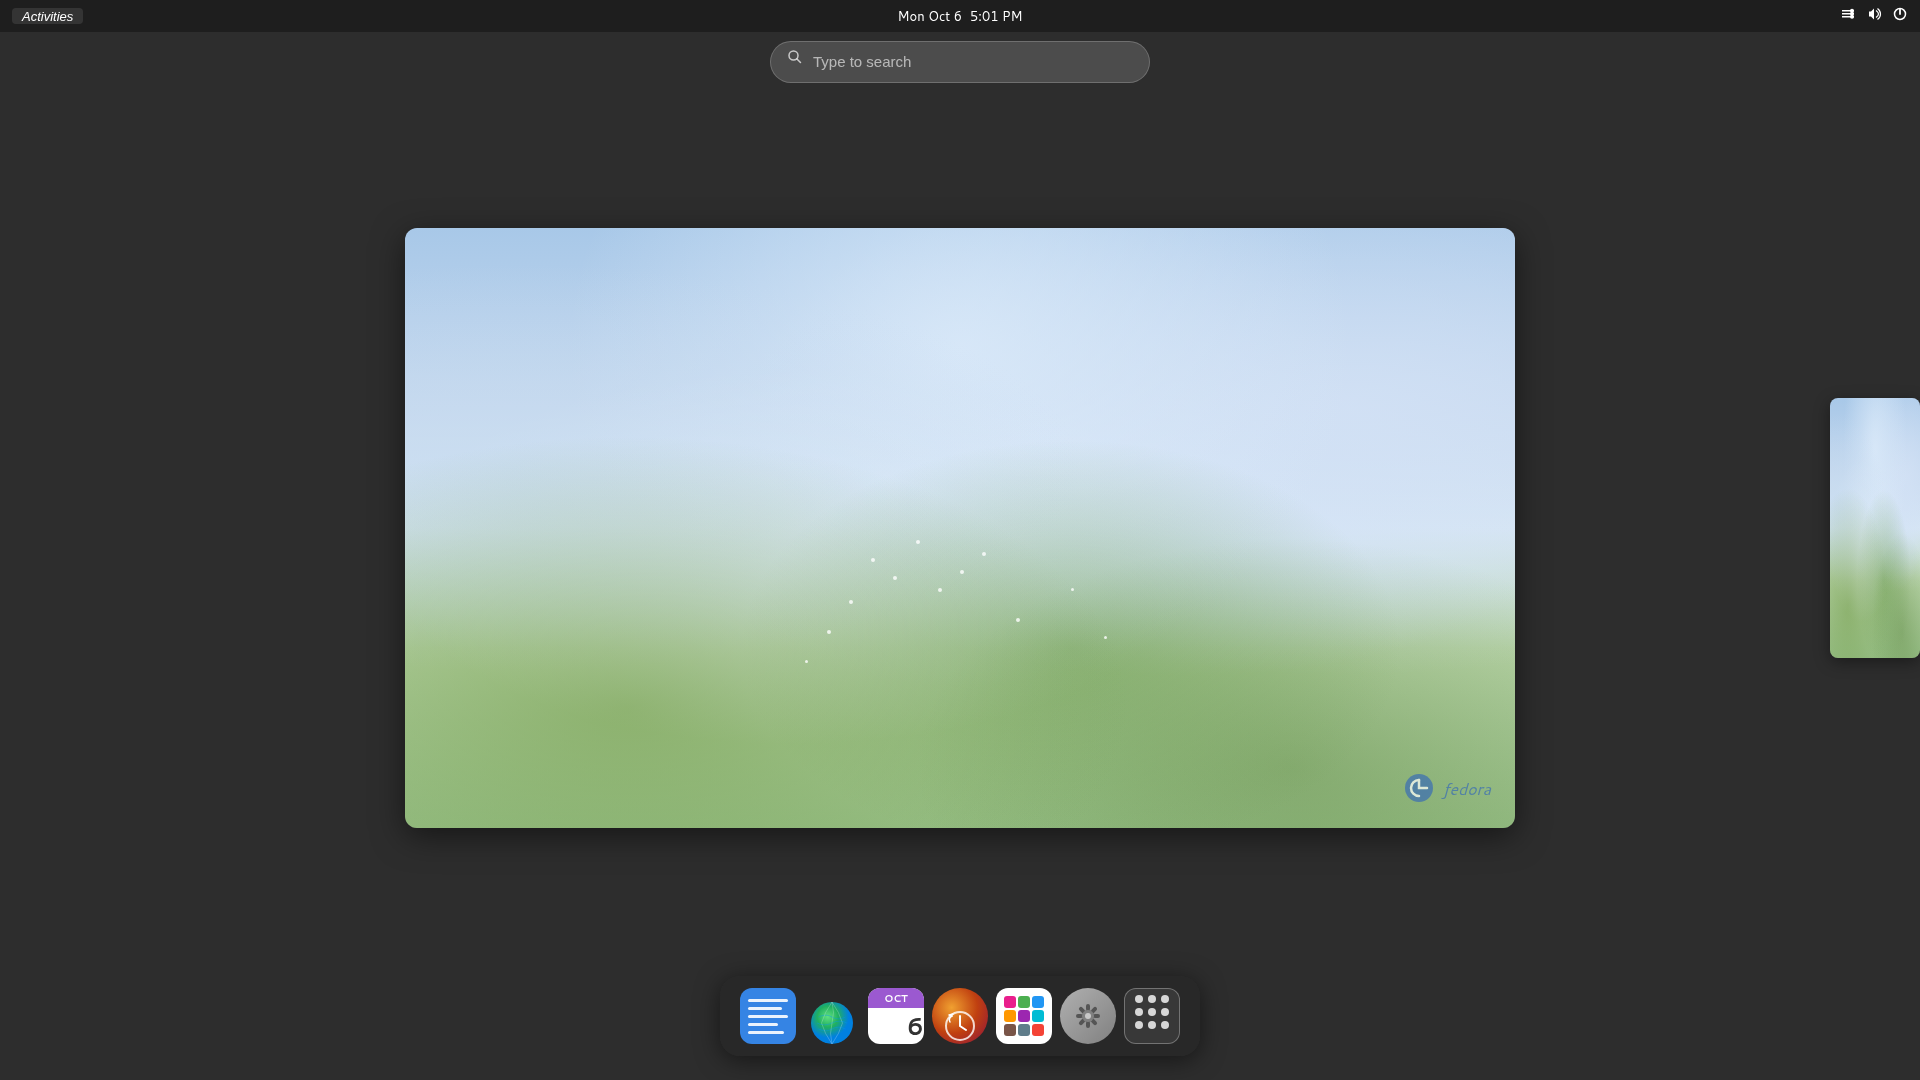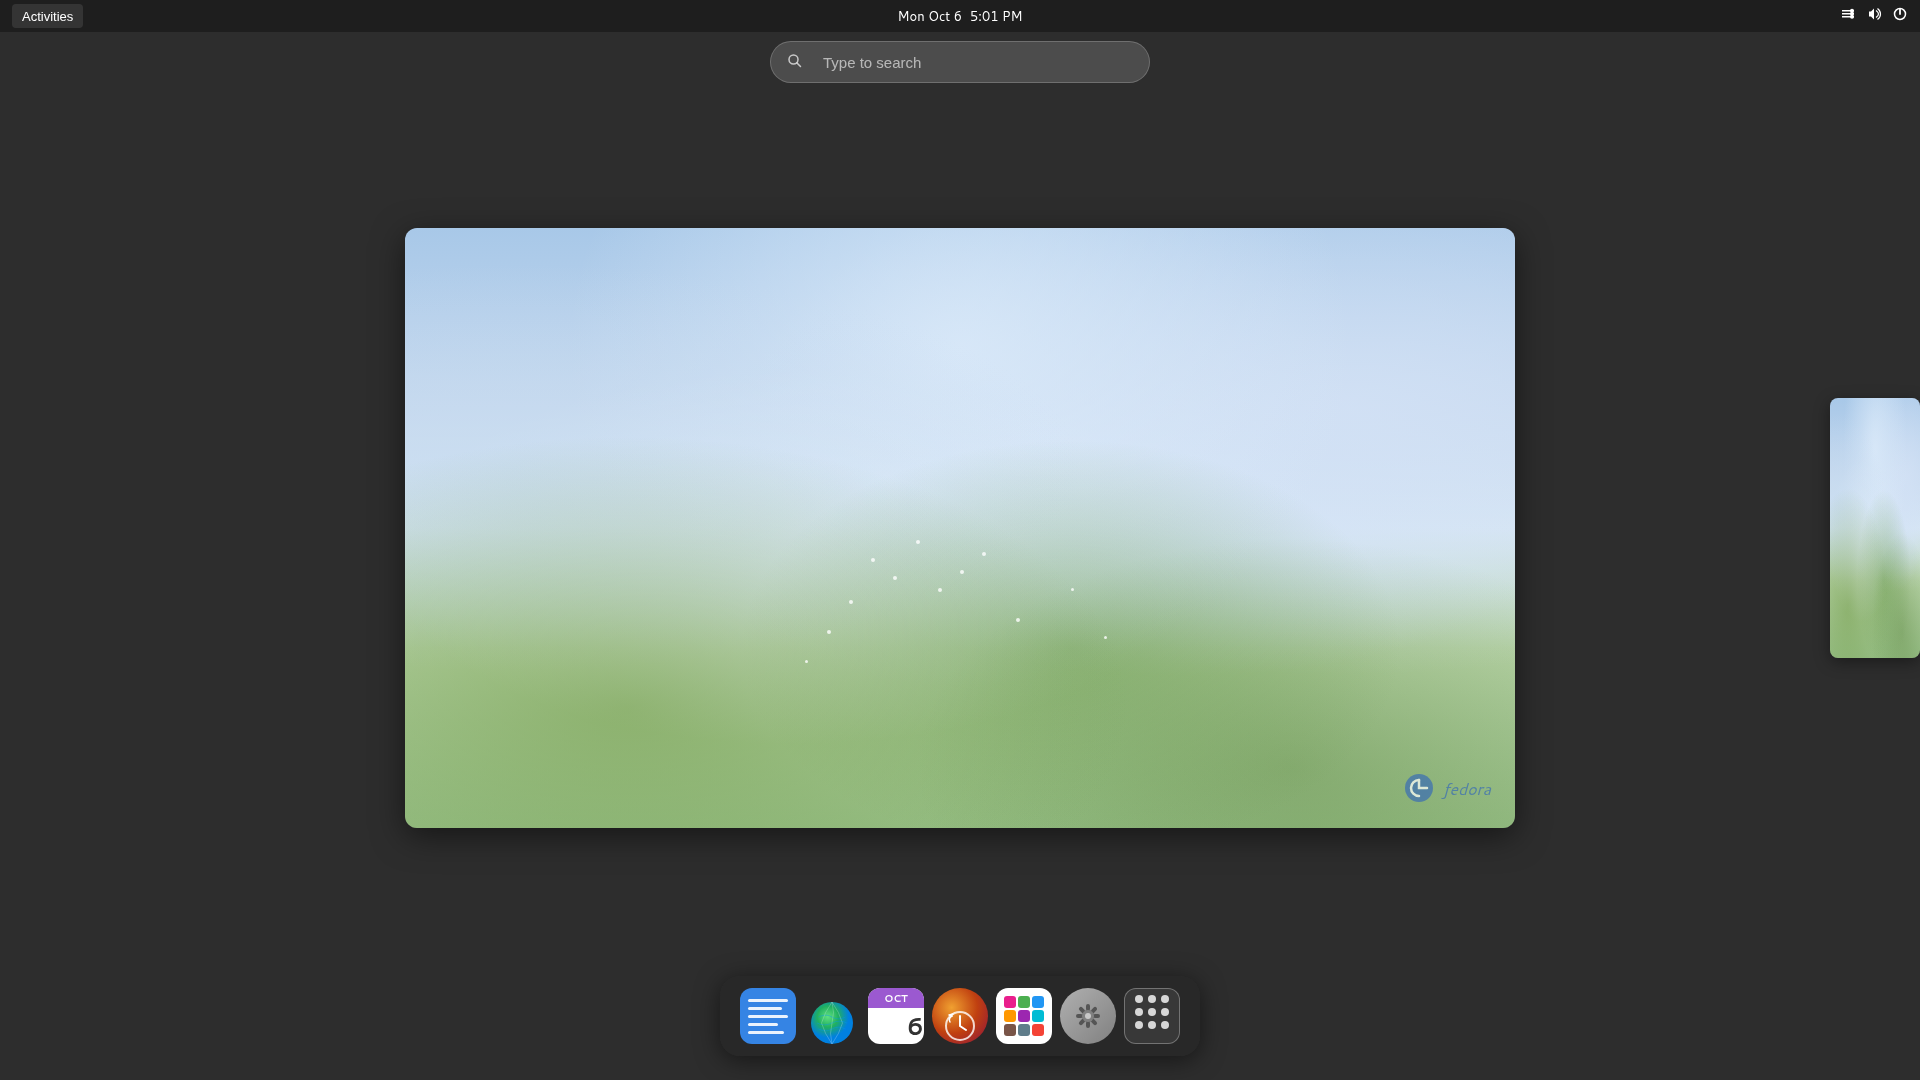--- a/index.html
+++ b/index.html
@@ -27,23 +27,24 @@
     }
 
     #activities-btn {
       color: #ffffff;
       font-size: 13px;
       background: rgba(255,255,255,0.1);
       border: none;
       border-radius: 4px;
       padding: 2px 10px;
       cursor: pointer;
-      height: 24px;
-      display: flex;
-      align-items: center;
+      height: 16px;
+      display: flex;
+      align-items: center;
+      font-style: italic;
     }
 
     #clock-area {
       position: absolute;
       left: 50%;
       transform: translateX(-50%);
       color: #ffffff;
       font-size: 13px;
       display: flex;
       gap: 8px;
@@ -71,23 +72,23 @@
       z-index: 100;
     }
 
     #search-bar {
       width: 100%;
       height: 42px;
       background: rgba(255,255,255,0.15);
       border: 1px solid rgba(255,255,255,0.2);
       border-radius: 21px;
       display: flex;
-      align-items: center;
-      padding: 0 16px;
-      gap: 20px;
+      align-items: flex-end;
+      padding: 12px 16px;
+      gap: 10px;
     }
 
     #search-icon-wrap {
       color: rgba(255,255,255,0.7);
       font-size: 16px;
     }
 
     #search-input {
       background: transparent;
       border: none;

